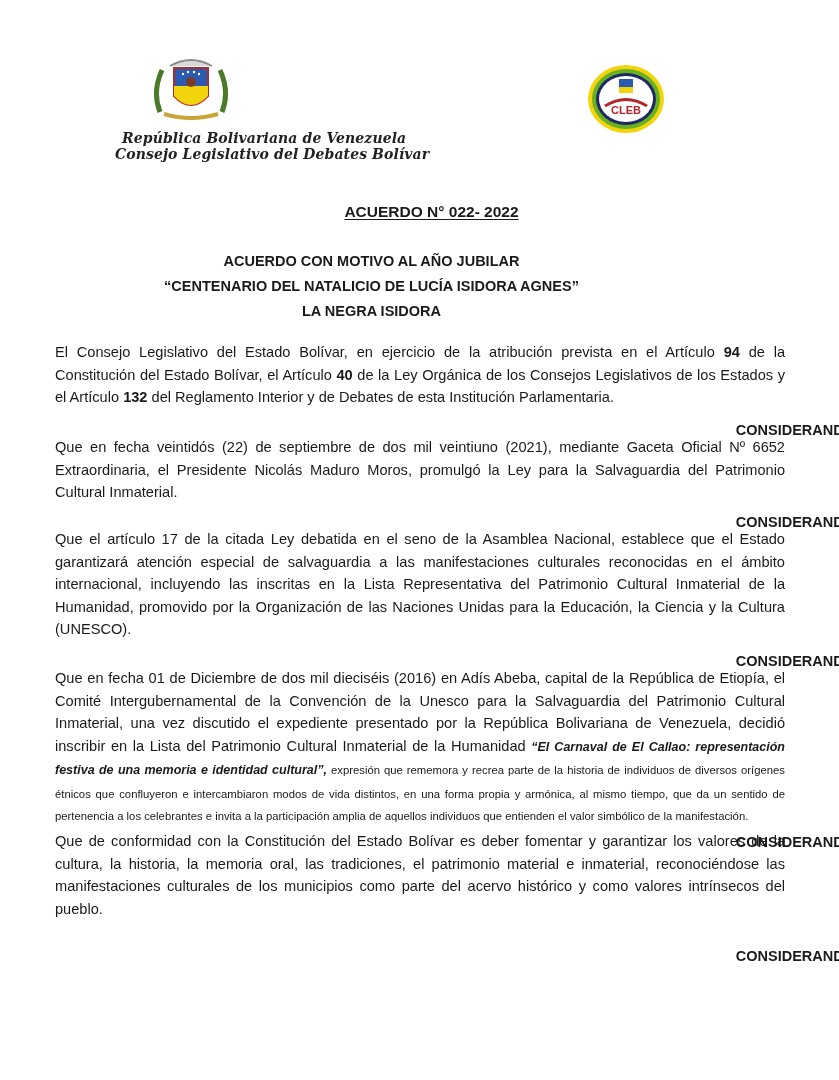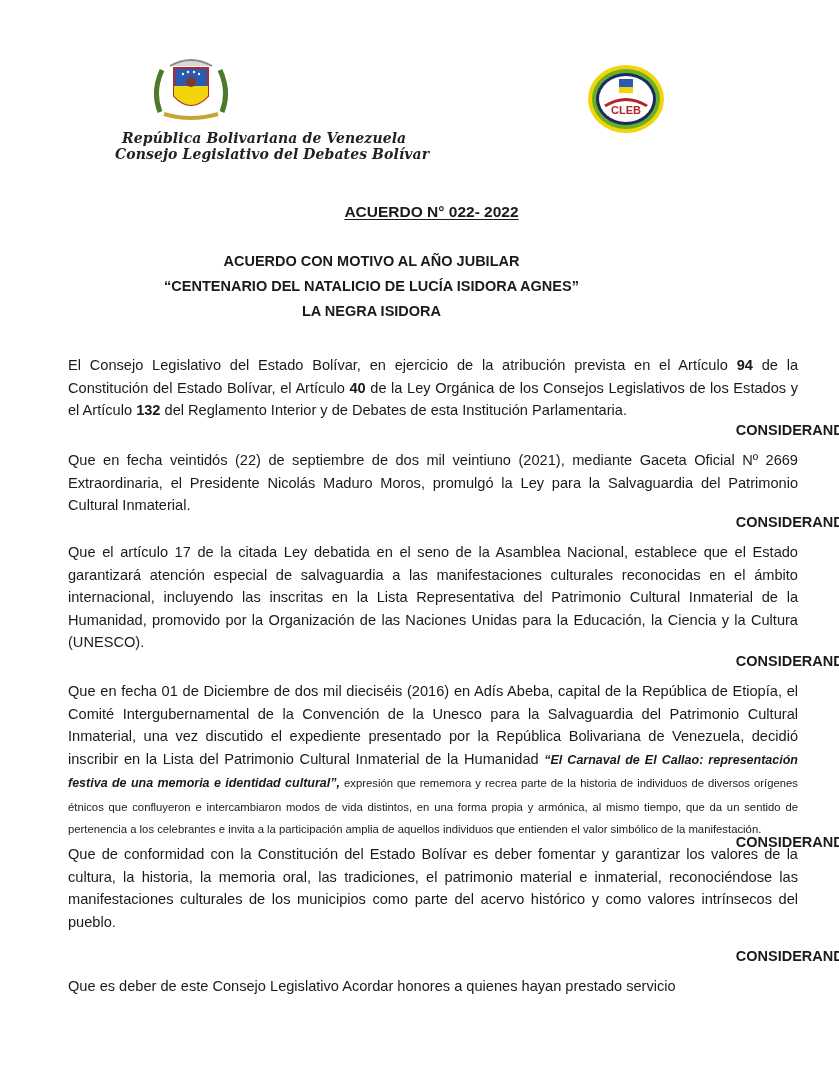--- a/index.html
+++ b/index.html
@@ -16,21 +16,21 @@
     .cleb { position: absolute; left: 586px; top: 63px; width: 80px; height: 72px; }
 
     
     .title-num { position: absolute; left: 0; width: 839px; top: 203px; text-align: center;
                  font-weight: bold; font-size: 15.5px; padding-left: 12px; }
     .title-num span { text-decoration: underline; text-underline-offset: 2px; }
     .subtitle { position: absolute; left: 0; width: 743px; text-align: center; font-weight: bold; font-size: 14.5px; }
     .st1 { top: 253px; } .st2 { top: 278px; } .st3 { top: 303px; }
 
     .para { position: absolute; left: 55px; width: 730px; font-size: 14.6px; line-height: 22.5px;
-            text-align: justify; text-align-last: left; margin: 13px; }
+            text-align: justify; text-align-last: left; margin: 0; }
     .cons { position: absolute; left: 16px; width: 839px; text-align: right; font-weight: bold; font-size: 14.5px; }
 
     .small { font-size: 11.3px; line-height: 20px; }
     .ital { font-weight: bold; font-style: italic; font-size: 12.5px; }
     b { font-weight: bold; }
   </style>
 </head>
 <body>
 
 <div class="page">
@@ -65,27 +65,26 @@
   <div class="title-num">
     <span>ACUERDO N° 022- 2022</span>
   </div>
   <div class="subtitle st1">ACUERDO CON  MOTIVO AL AÑO JUBILAR</div>
   <div class="subtitle st2">“CENTENARIO DEL NATALICIO DE LUCÍA ISIDORA AGNES”</div>
   <div class="subtitle st3">LA NEGRA ISIDORA</div>
 
   <p class="para" style="top:341px;"><span>El Consejo Legislativo del Estado Bolívar, en ejercicio de la atribución prevista en el Artículo </span><b>94</b><span> de la Constitución del Estado Bolívar, el Artículo </span><b>40</b><span> de la Ley Orgánica de los Consejos Legislativos de los Estados y el Artículo </span><b>132</b><span> del Reglamento Interior y de Debates de esta Institución Parlamentaria.</span></p>
 
   <div class="cons" style="top:422px;">CONSIDERANDO</div>
-  <p class="para" style="top:436px;">Que en fecha veintidós (22) de septiembre de dos mil veintiuno (2021), mediante Gaceta Oficial Nº 2669 Extraordinaria, el Presidente Nicolás Maduro Moros, promulgó la Ley para la Salvaguardia del Patrimonio Cultural Inmaterial.</p>
+  <p class="para" style="top:436px;">Que en fecha veintidós (22) de septiembre de dos mil veintiuno (2021), mediante Gaceta Oficial Nº 6652 Extraordinaria, el Presidente Nicolás Maduro Moros, promulgó la Ley para la Salvaguardia del Patrimonio Cultural Inmaterial.</p>
 
   <div class="cons" style="top:514px;">CONSIDERANDO</div>
   <p class="para" style="top:528px;">Que el artículo 17 de la citada Ley debatida en el seno de la Asamblea Nacional, establece que el Estado garantizará atención especial de salvaguardia a las manifestaciones culturales reconocidas en el ámbito internacional, incluyendo las inscritas en la Lista Representativa del Patrimonio Cultural Inmaterial de la Humanidad, promovido por la Organización de las Naciones Unidas para la Educación, la Ciencia y la Cultura (UNESCO).</p>
 
   <div class="cons" style="top:653px;">CONSIDERANDO</div>
   <p class="para" style="top:667px;"><span>Que en fecha 01 de Diciembre de dos mil dieciséis (2016) en Adís Abeba, capital de la República de Etiopía, el Comité Intergubernamental de la Convención de la Unesco para la Salvaguardia del Patrimonio Cultural Inmaterial,  una vez discutido el expediente presentado por la República Bolivariana de Venezuela, decidió inscribir en la Lista del Patrimonio Cultural Inmaterial de la Humanidad </span><span class="ital">“El Carnaval de El Callao: representación festiva de una memoria e identidad cultural”,</span><span class="small"> expresión que rememora y recrea parte de la historia de individuos de diversos orígenes étnicos que confluyeron e intercambiaron modos de vida distintos, en una forma propia y armónica, al mismo tiempo, que da un  sentido de pertenencia a los celebrantes e invita a la participación amplia de aquellos individuos que entienden el valor simbólico de la manifestación.</span></p>
 
   <div class="cons" style="top:834px;">CONSIDERANDO</div>
   <p class="para" style="top:830px;">Que de conformidad con la Constitución del Estado Bolívar es deber fomentar y garantizar los valores de la cultura, la historia, la memoria oral, las tradiciones, el patrimonio material e inmaterial, reconociéndose las manifestaciones culturales de los municipios como parte del acervo histórico y como valores intrínsecos del pueblo.</p>
 
   <div class="cons" style="top:948px;">CONSIDERANDO</div>
-  <p class="para" style="top:962px;">Que es deber de este Consejo Legislativo Acordar honores a quienes hayan prestado servicio</p>
 
 </div>
 
 </body></html>

